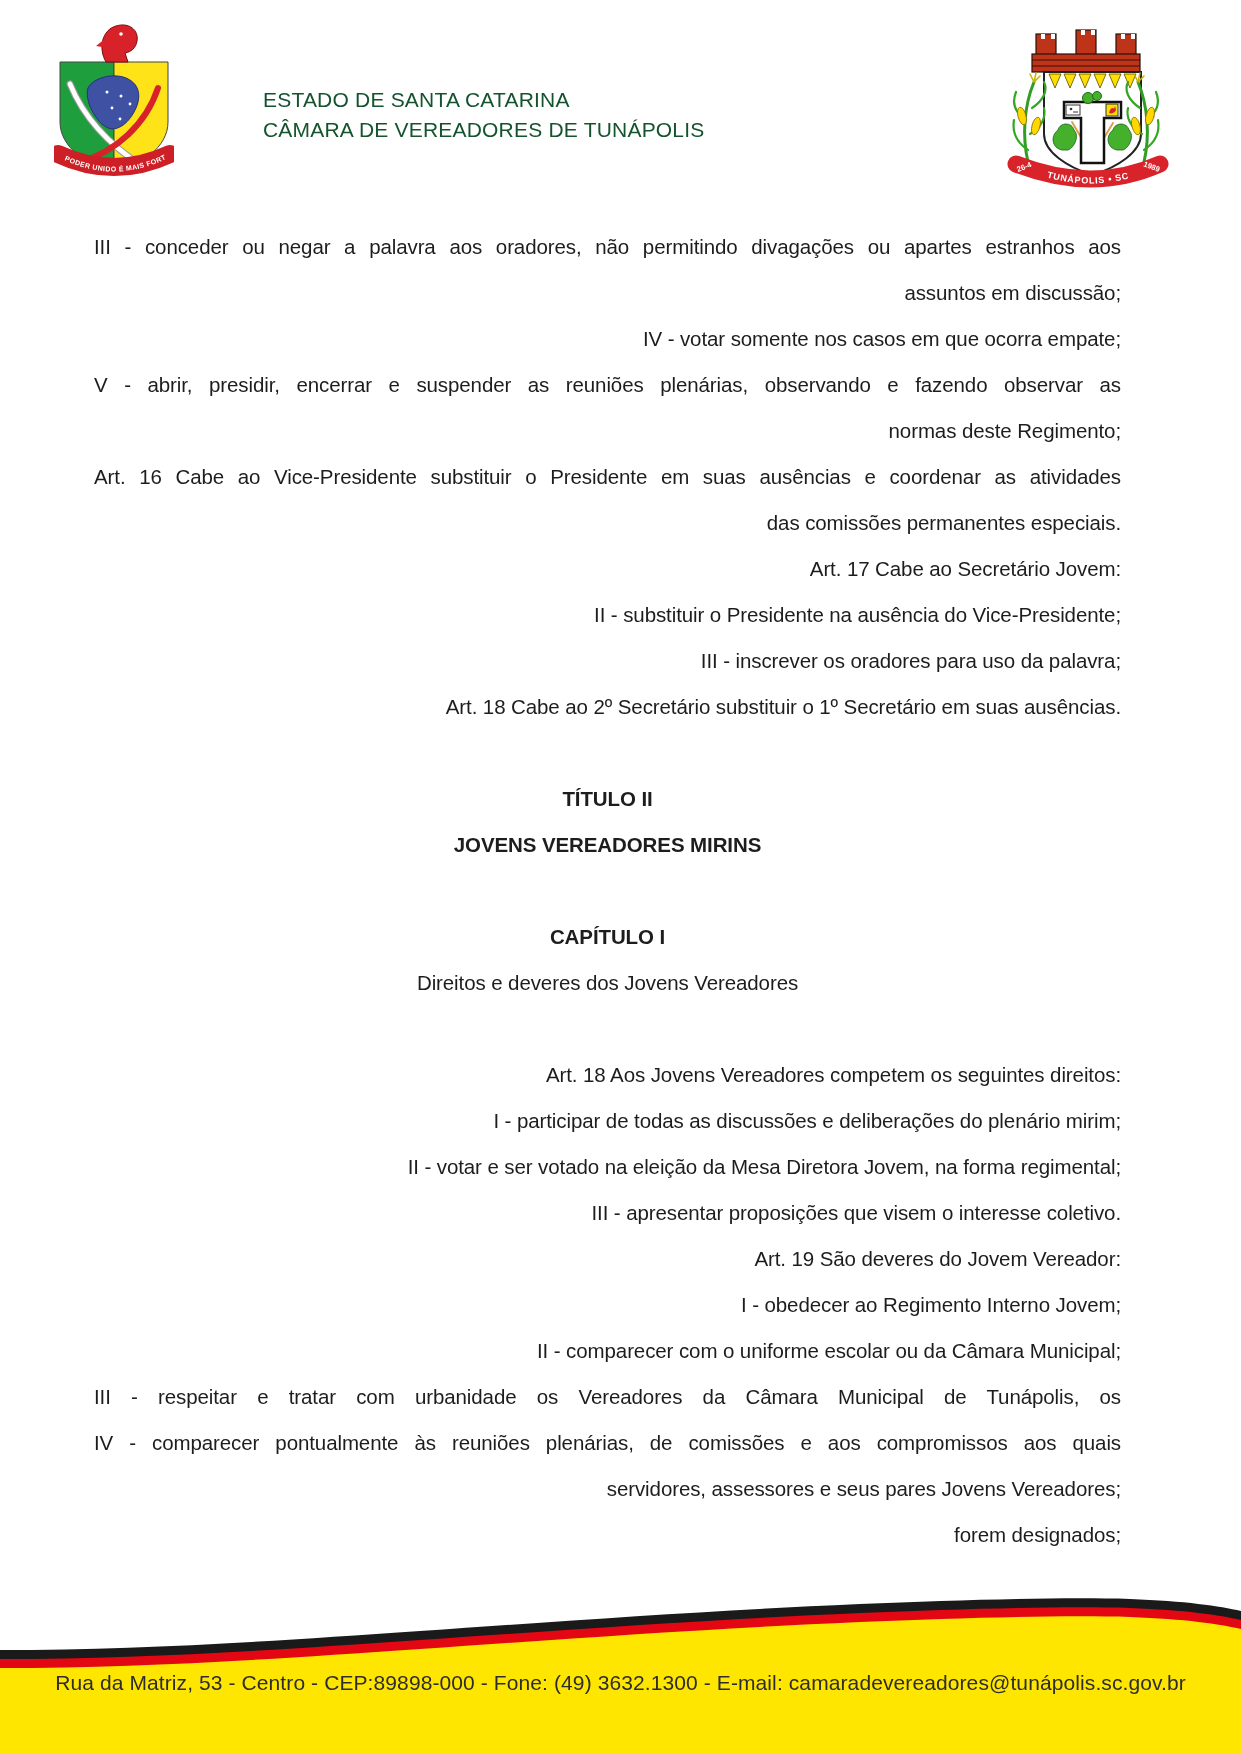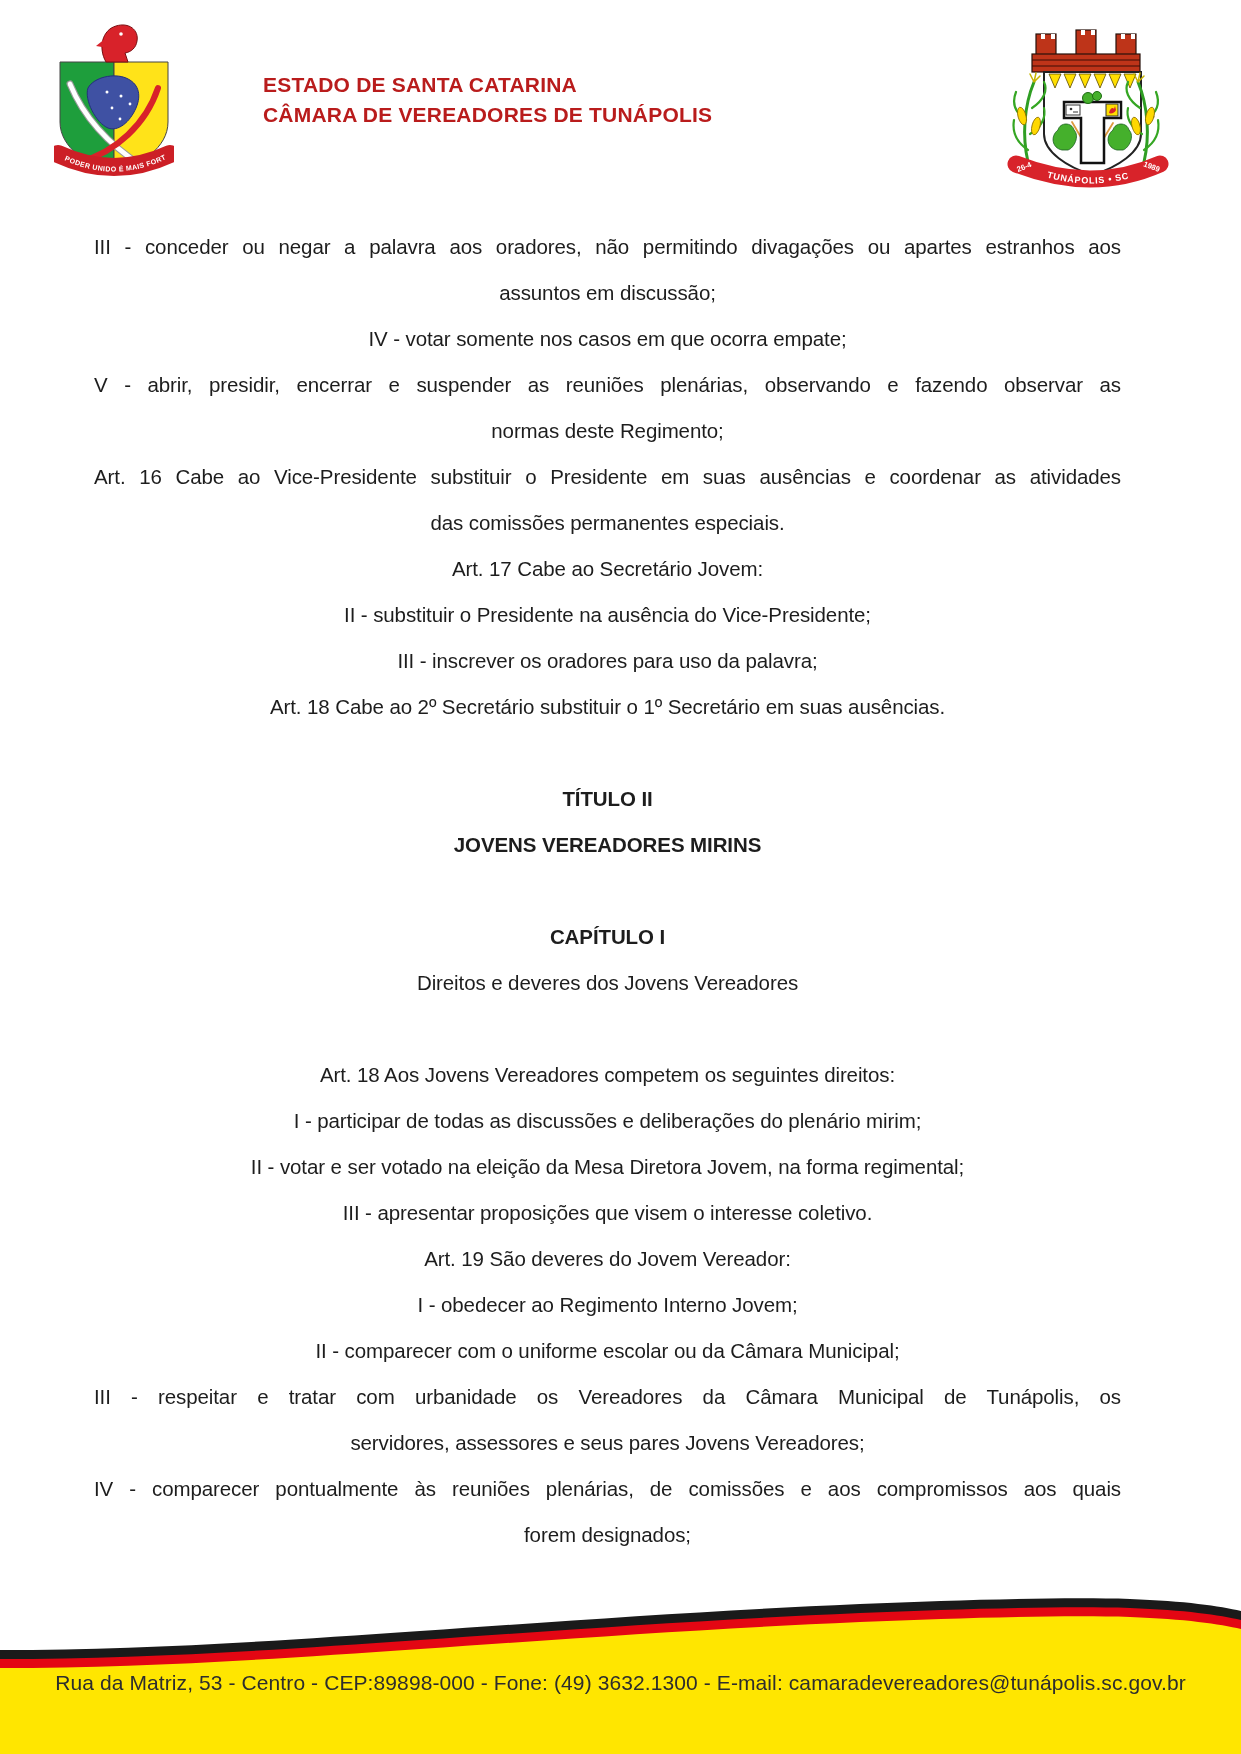--- a/index.html
+++ b/index.html
@@ -1,29 +1,29 @@
 <!DOCTYPE html>
 <html><head>
 <meta charset="utf-8">
 <style>
   html,body{margin:0;padding:0;background:#888;}
   .page{position:relative;width:1241px;height:1754px;margin:0 auto;background:#ffffff;
         font-family:"Liberation Sans",sans-serif;color:#1d1d1d;overflow:hidden;}
 
   
   .header{position:absolute;left:0;top:0;width:100%;height:210px;}
-  .org{position:absolute;left:263px;top:70px;font-size:21px;line-height:30px;
-       letter-spacing:.2px;color:#b91c1c;white-space:nowrap;font-weight:bold;}
+  .org{position:absolute;left:263px;top:85px;font-size:21px;line-height:30px;
+       letter-spacing:.2px;color:#14532d;white-space:nowrap;}
   .logo-left{position:absolute;left:54px;top:22px;width:120px;height:170px;}
   .logo-right{position:absolute;left:1002px;top:22px;width:168px;height:172px;}
 
   
   .doc{position:absolute;left:94px;top:224px;width:1027px;}
   .doc-line{height:46px;line-height:46px;font-size:20.5px;letter-spacing:-.1px;
-            text-align:center;overflow:visible;white-space:normal;}
+            text-align:right;overflow:visible;white-space:normal;}
   .doc-line.align-justify{text-align:justify;text-align-last:justify;}
   .doc-line.align-center{text-align:center;}
   .doc-line.bold{font-weight:bold;}
 
   
   .footer-wave{position:absolute;left:0;top:1584px;width:1241px;height:170px;display:block;}
   .footer-address{position:absolute;left:0;top:1671px;width:100%;text-align:center;
                   font-size:21px;letter-spacing:.1px;color:#2d2d2d;z-index:2;}
 </style>
 </head>
@@ -179,22 +179,22 @@
       <div class="doc-line align-center">Direitos e deveres dos Jovens Vereadores</div>
       <div class="doc-line align-left"></div>
       <div class="doc-line align-left">Art. 18 Aos Jovens Vereadores competem os seguintes direitos:</div>
       <div class="doc-line align-left">I - participar de todas as discussões e deliberações do plenário mirim;</div>
       <div class="doc-line align-left">II - votar e ser votado na eleição da Mesa Diretora Jovem, na forma regimental;</div>
       <div class="doc-line align-left">III - apresentar proposições que visem o interesse coletivo.</div>
       <div class="doc-line align-left">Art. 19 São deveres do Jovem Vereador:</div>
       <div class="doc-line align-left">I - obedecer ao Regimento Interno Jovem;</div>
       <div class="doc-line align-left">II - comparecer com o uniforme escolar ou da Câmara Municipal;</div>
       <div class="doc-line align-justify">III - respeitar e tratar com urbanidade os Vereadores da Câmara Municipal de Tunápolis, os</div>
+      <div class="doc-line align-justify">IV - comparecer pontualmente às reuniões plenárias, de comissões e aos compromissos aos quais</div>
       <div class="doc-line align-left">servidores, assessores e seus pares Jovens Vereadores;</div>
-      <div class="doc-line align-justify">IV - comparecer pontualmente às reuniões plenárias, de comissões e aos compromissos aos quais</div>
       <div class="doc-line align-left">forem designados;</div>
     </div>
 
   <svg class="footer-wave" viewBox="0 0 1241 170" preserveAspectRatio="none">
     <path d="M0,66 C140,66 260,58 420,47 C580,36 700,27 860,20 C960,16 1060,13 1130,15 C1185,17 1220,22 1241,27 L1241,170 L0,170 Z" fill="#1A1A1A"></path>
     <path d="M0,75 C140,75 260,67 420,56 C580,45 700,36 860,29 C960,25 1060,22 1130,24 C1185,26 1220,31 1241,36 L1241,170 L0,170 Z" fill="#E30613"></path>
     <path d="M0,84 C140,84 260,76 420,65 C580,54 700,45 860,38 C960,34 1060,31 1130,33 C1185,35 1220,40 1241,45 L1241,170 L0,170 Z" fill="#FFE600"></path>
   </svg>
   <div class="footer-address">Rua da Matriz, 53 - Centro - CEP:89898-000 - Fone: (49) 3632.1300 - E-mail: camaradevereadores@tunápolis.sc.gov.br</div>
 

